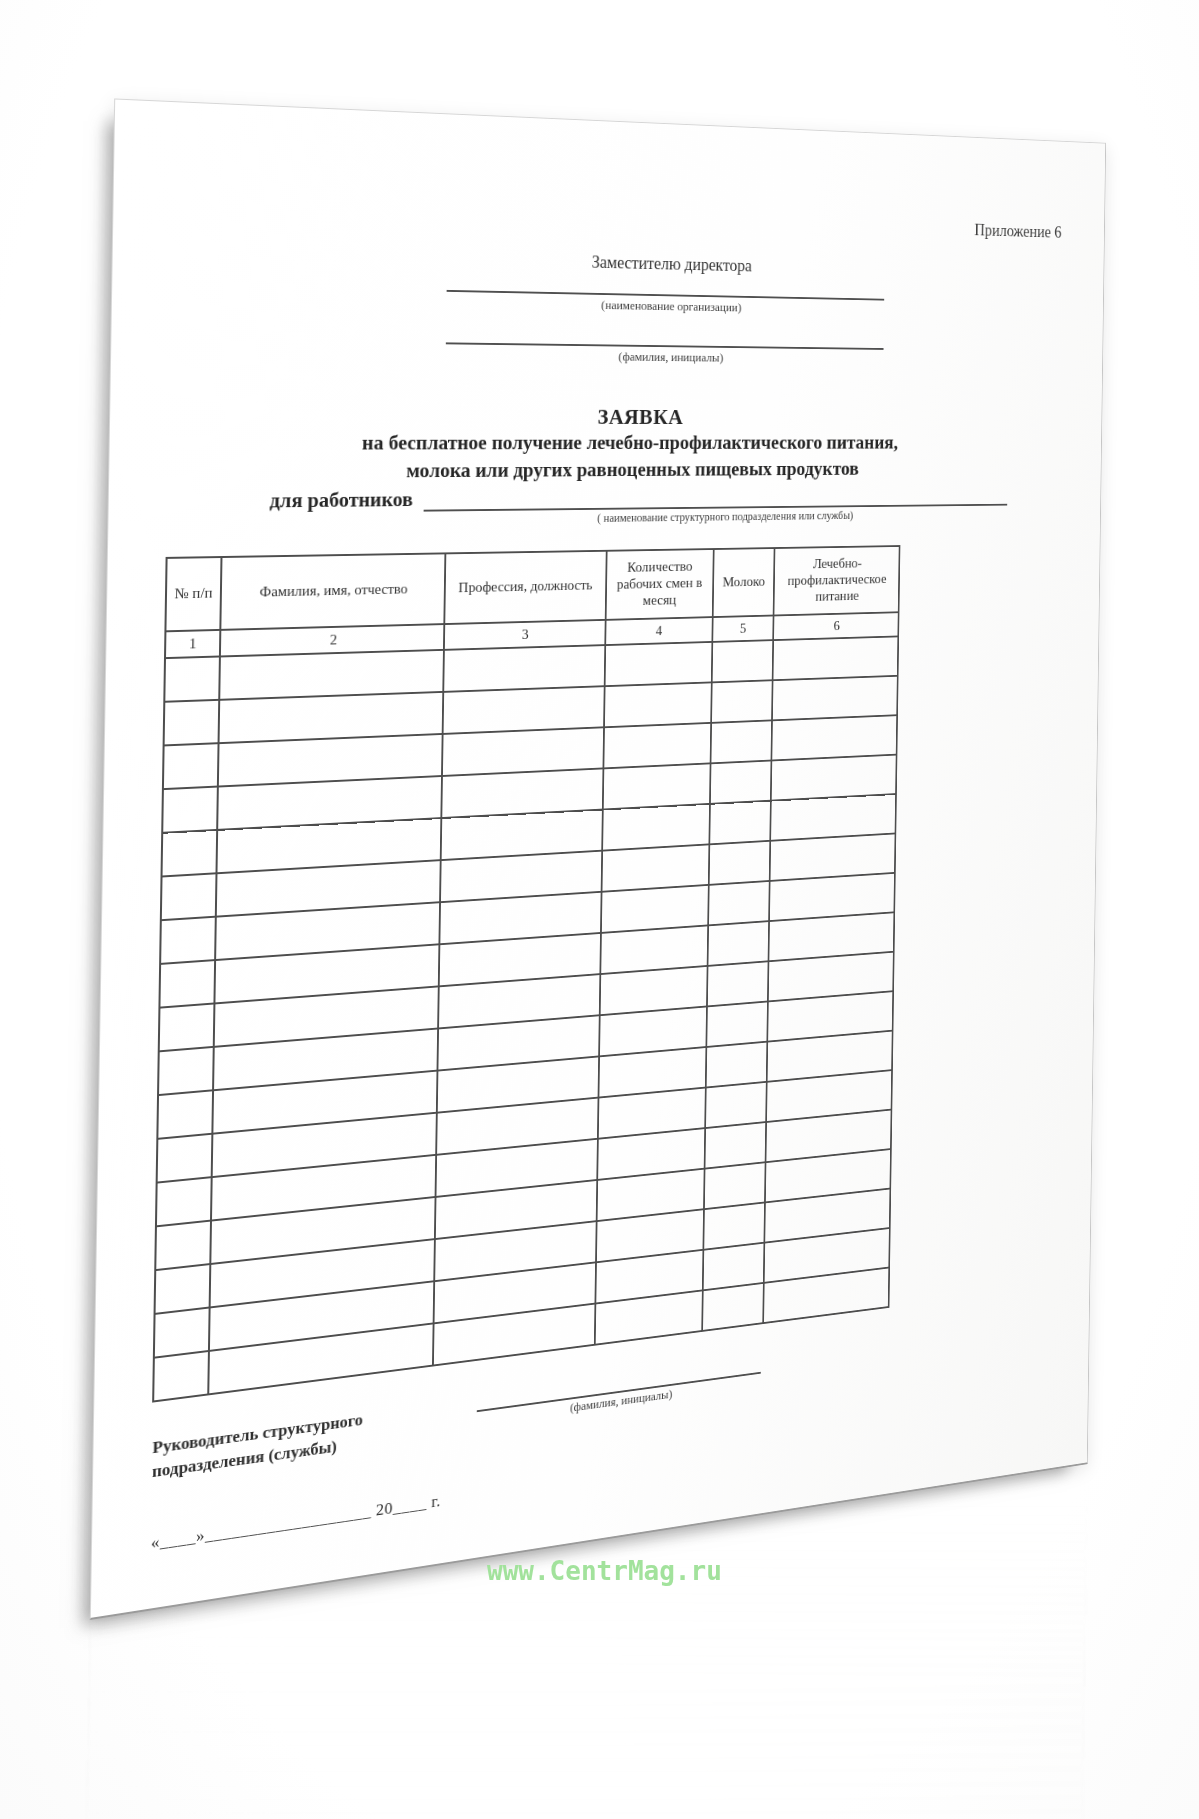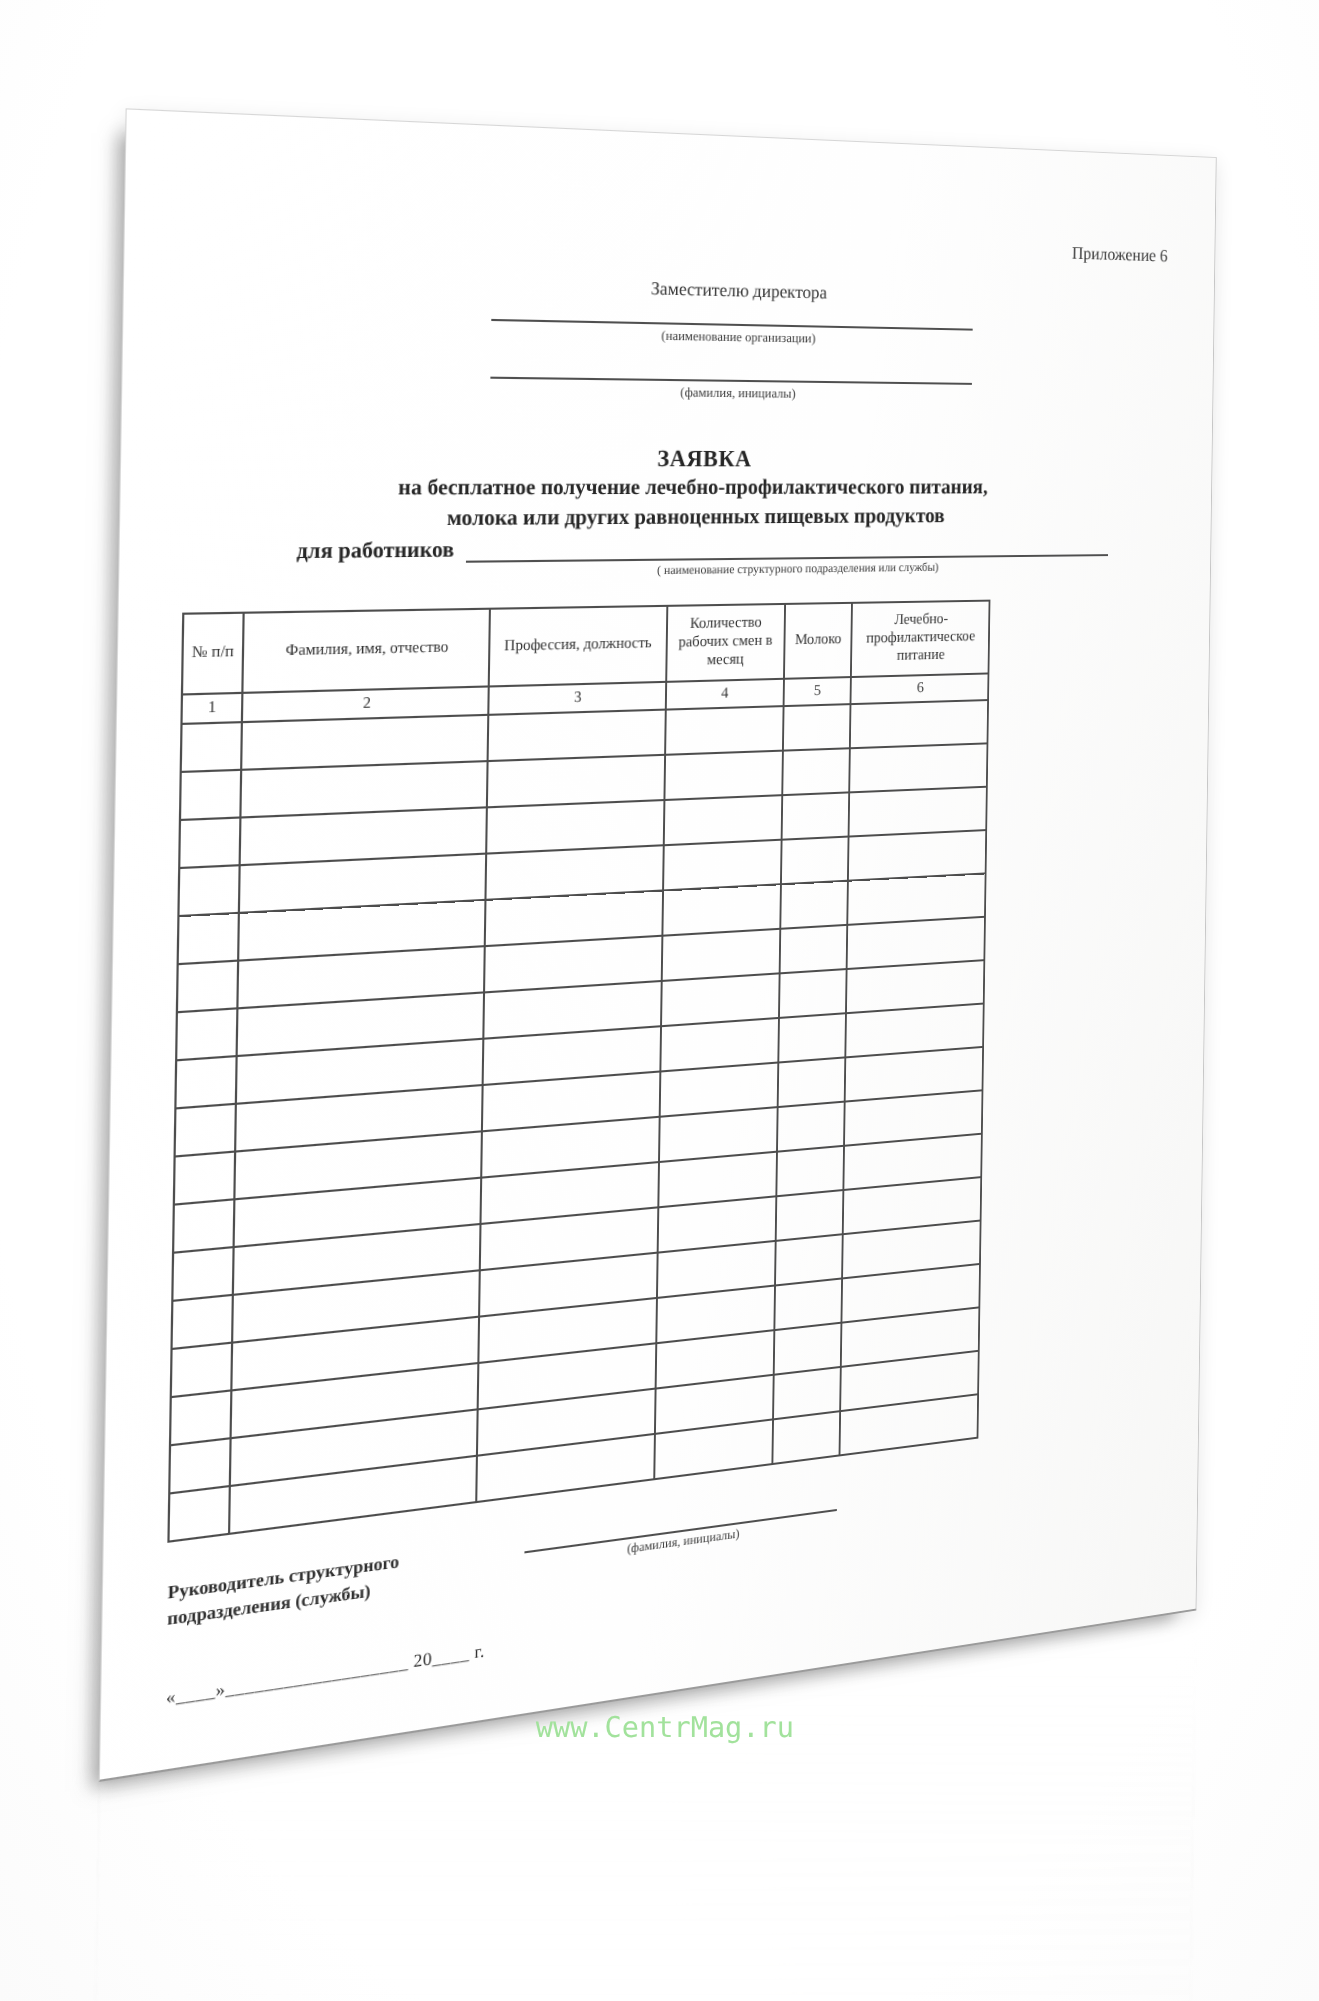--- a/index.html
+++ b/index.html
@@ -100,21 +100,21 @@
     font-size: 17px;
     letter-spacing: 0.5px;
     color: #2e2e2e;
   }
 
   
   .watermark {
     position: absolute;
     left: 487px; top: 1556px;
     font-family: "DejaVu Sans Mono", "Liberation Mono", monospace;
-    font-weight: normal;
+    font-weight: bold;
     font-size: 26px;
     color: #a2e29c;
     z-index: 5;
     pointer-events: none;
   }
 
   
   .reflection {
     opacity: 0.09;
     filter: blur(1px);

